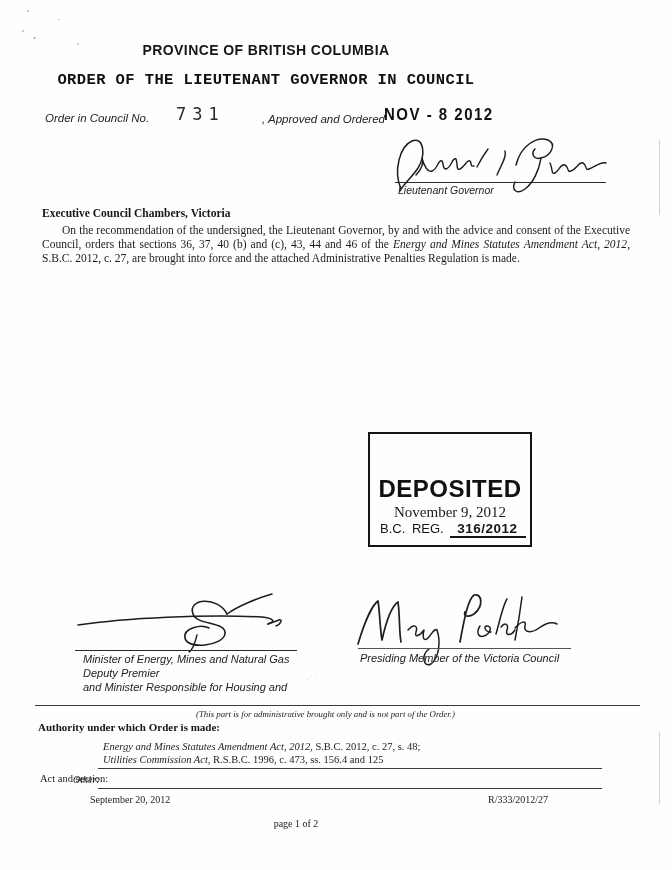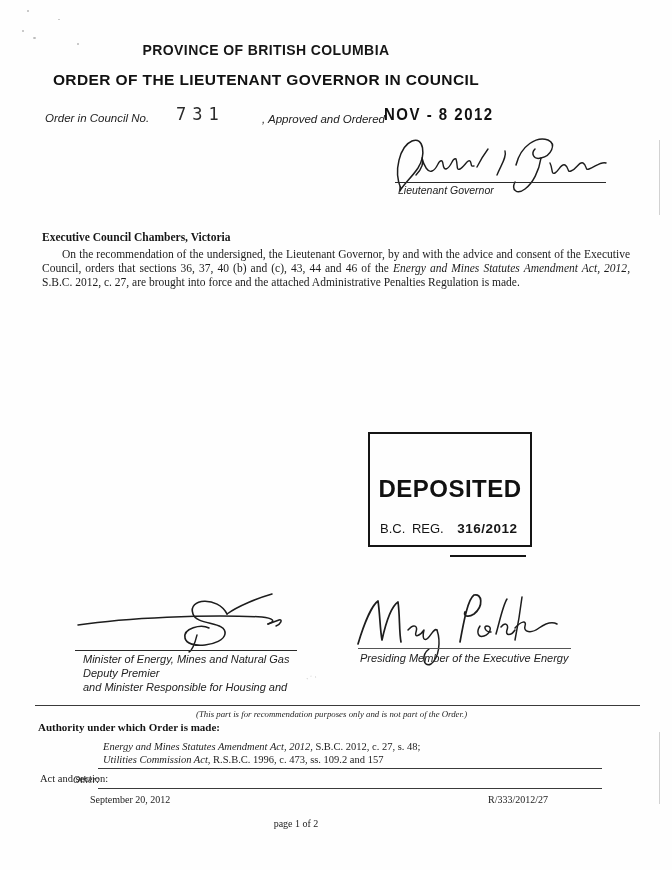--- a/index.html
+++ b/index.html
@@ -3,43 +3,43 @@
 <meta charset="utf-8">
 <style>
   html,body{margin:0;padding:0;background:#ffffff;}
   .page{
     position:relative;width:672px;height:870px;background:#fefefe;
     font-family:"Liberation Serif",serif;color:#1c1c1c;overflow:hidden;
   }
   
   .titles{position:absolute;top:42px;left:0;width:532px;text-align:center;}
   .title1{font-family:"Liberation Sans",sans-serif;font-weight:bold;font-size:14px;letter-spacing:.4px;color:#161616;}
-  .title2{font-family:Liberation Sans, sans-serif;font-weight:bold;font-size:15.5px;letter-spacing:.4px;margin-top:13px;color:#111;}
+  .title2{font-family:Liberation Mono, monospace;font-weight:bold;font-size:15.5px;letter-spacing:.4px;margin-top:13px;color:#111;}
   
   .oic-row{position:absolute;top:104px;left:0;width:564px;height:30px;}
   .oic-label{position:absolute;left:45px;top:8px;font-family:"Liberation Sans",sans-serif;font-style:italic;font-size:11.5px;color:#222;}
   .oic-number{position:absolute;left:176px;top:0px;font-family:"DejaVu Sans Mono",monospace;font-size:17px;letter-spacing:6px;color:#2b2b2b;}
   .oic-approved{position:absolute;left:262px;top:9px;font-family:"Liberation Sans",sans-serif;font-style:italic;font-size:11.5px;color:#222;}
   .oic-stamp{position:absolute;left:384px;top:2px;font-family:"Liberation Sans",sans-serif;font-weight:bold;font-size:15px;letter-spacing:1.5px;color:#111;transform:scaleY(1.08);}
   
   .lg-sig-svg{position:absolute;left:385px;top:133px;}
   .lg-line{position:absolute;left:395px;top:182px;width:211px;border-top:1.6px solid #2a2a2a;}
   .lg-label{position:absolute;left:398px;top:184px;font-family:"Liberation Sans",sans-serif;font-style:italic;font-size:10.5px;color:#222;}
   
   .preamble{position:absolute;left:42px;top:207px;width:588px;}
-  .chambers{font-weight:bold;font-size:11.5px;color:#151515;margin-top:24px;}
+  .chambers{font-weight:bold;font-size:11.5px;color:#151515;}
   .order-body{margin:4px 0 0 0;font-size:11.5px;line-height:14.2px;text-align:justify;text-indent:20px;color:#1b1b1b;}
   .order-body i{font-size:11.5px;}
   
   .dep-box{position:absolute;left:368px;top:432px;width:148px;height:97px;border:2px solid #151515;
     display:flex;flex-direction:column;justify-content:space-between;padding:5px 6px 9px 6px;box-sizing:content-box;}
   .dep-title{font-family:"Liberation Sans",sans-serif;font-size:24px;font-weight:600;letter-spacing:.5px;text-align:center;color:#111;margin-top:36px;}
   .dep-date{font-size:15px;text-align:center;color:#1a1a1a;}
   .dep-reg{font-family:"Liberation Sans",sans-serif;font-size:13px;padding-left:4px;color:#151515;word-spacing:3px;white-space:nowrap;}
-  .dep-reg b{font-size:13.5px;border-bottom:2px solid #151515;padding:0 8px 19px 7px;letter-spacing:.5px;word-spacing:0;}
+  .dep-reg b{font-size:13.5px;border-bottom:2px solid #151515;padding:0 8px 0 7px;letter-spacing:.5px;word-spacing:0;}
   
   .sigL-svg{position:absolute;left:66px;top:588px;}
   .sigL-line{position:absolute;left:75px;top:650px;width:222px;border-top:1.6px solid #2a2a2a;}
   .sigL-label{position:absolute;left:83px;top:653px;font-family:"Liberation Sans",sans-serif;font-style:italic;font-size:11px;line-height:13.8px;color:#222;}
   .sigR-svg{position:absolute;left:352px;top:590px;}
   .sigR-line{position:absolute;left:358px;top:648px;width:213px;border-top:1.4px solid #555;}
   .sigR-label{position:absolute;left:360px;top:652px;font-family:"Liberation Sans",sans-serif;font-style:italic;font-size:11px;color:#222;}
   
   .hr1{position:absolute;left:35px;top:705px;width:605px;border-top:1.3px solid #3a3a3a;}
   .admin-note{position:absolute;left:196px;top:709px;font-style:italic;font-size:8.8px;color:#1e1e1e;}
@@ -97,20 +97,21 @@
   <div class="lg-line"></div>
   <div class="lg-label">Lieutenant Governor</div>
 
   <div class="preamble">
     <div class="chambers">Executive Council Chambers, Victoria</div>
     <p class="order-body"><span>On the recommendation of the undersigned, the Lieutenant Governor, by and with the advice and consent of the Executive Council, orders that sections 36, 37, 40 (b) and (c), 43, 44 and 46 of the </span><i>Energy and Mines Statutes Amendment Act, 2012</i><span>, S.B.C. 2012, c. 27, are brought into force and the attached Administrative Penalties Regulation is made.</span></p>
   </div>
 
   <div class="dep-box">
     <div class="dep-title">DEPOSITED</div>
+    <div class="dep-date">November 9, 2012</div>
     <div class="dep-reg"><span>B.C. REG.</span> <b>316/2012</b></div>
   </div>
 
   <svg class="sigL-svg" width="240" height="66" viewBox="0 0 240 66">
     <path d="M206,6 C192,10 172,18 161,26" stroke-width="1.5"></path>
     <path d="M161,26 C152,8 121,10 127,26 C131,38 161,33 159,46 C157,58 121,62 119,50 C117,40 135,36 143,40" stroke-width="1.6"></path>
     <path d="M12,37 C60,30 140,26 196,29 C206,30 211,33 202,36" stroke-width="1.5"></path>
     <path d="M202,36 L213,32 C217,31 215,36 210,38" stroke-width="1.5"></path>
     <path d="M131,47 C129,55 127,62 123,64" stroke-width="1.4"></path>
   </svg>
@@ -126,29 +127,29 @@
     <path d="M56,40 C62,33 66,36 64,42 C62,48 68,46 72,40 C70,48 72,52 76,48 C80,44 82,38 85,40" stroke-width="1.5"></path>
     <path d="M85,40 C89,52 87,68 79,74 C71,78 69,65 77,59" stroke-width="1.5"></path>
     <path d="M108,52 C112,30 116,9 122,5 C130,3 132,16 122,24 C116,28 111,26 113,22" stroke-width="1.7"></path>
     <path d="M128,36 C124,42 126,48 132,46 C138,44 141,36 135,36 C131,36 133,42 139,42" stroke-width="1.5"></path>
     <path d="M144,44 C148,30 151,15 155,9" stroke-width="1.5"></path>
     <path d="M149,37 C153,32 157,34 155,40 C153,46 159,46 163,40" stroke-width="1.5"></path>
     <path d="M170,7 C168,23 165,40 163,50" stroke-width="1.5"></path>
     <path d="M163,38 C169,31 175,30 173,36 C171,42 179,44 187,38 C194,33 200,31 205,34" stroke-width="1.5"></path>
   </svg>
   <div class="sigR-line"></div>
-  <div class="sigR-label">Presiding Member of the Executive Energy</div>
+  <div class="sigR-label">Presiding Member of the Victoria Council</div>
 
   <div class="hr1"></div>
-  <div class="admin-note">(This part is for recommendation purposes only and is not part of the Order.)</div>
+  <div class="admin-note">(This part is for administrative brought only and is not part of the Order.)</div>
   <div class="authority">Authority under which Order is made:</div>
   <div class="act-label">Act and section:</div>
   <div class="acts">
     <div><i>Energy and Mines Statutes Amendment Act, 2012,</i><span> S.B.C. 2012, c. 27, s. 48;</span></div>
-    <div><i>Utilities Commission Act,</i><span> R.S.B.C. 1996, c. 473, ss. 109.2 and 157</span></div>
+    <div><i>Utilities Commission Act,</i><span> R.S.B.C. 1996, c. 473, ss. 156.4 and 125</span></div>
   </div>
   <div class="hr2"></div>
   <div class="other-label">Other:</div>
   <div class="hr3"></div>
   <div class="admin-date">September 20, 2012</div>
   <div class="admin-ref">R/333/2012/27</div>
   <div class="page-num">page 1 of 2</div>
 
 </div>
 

